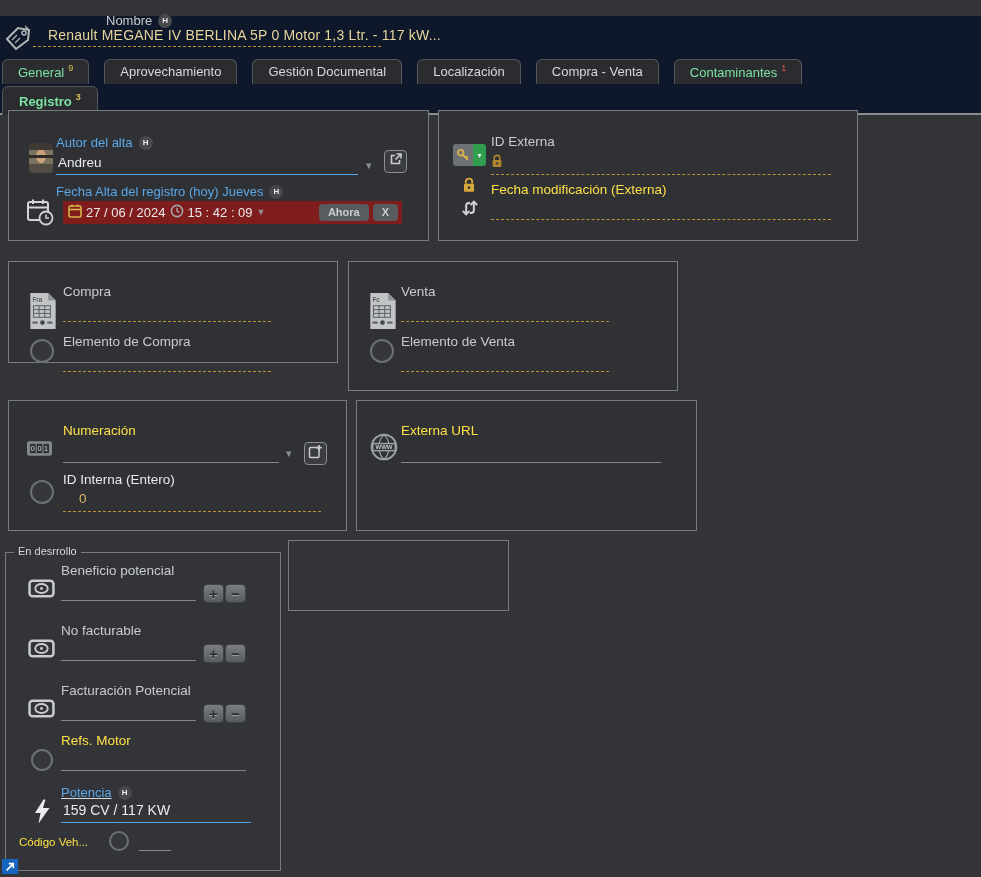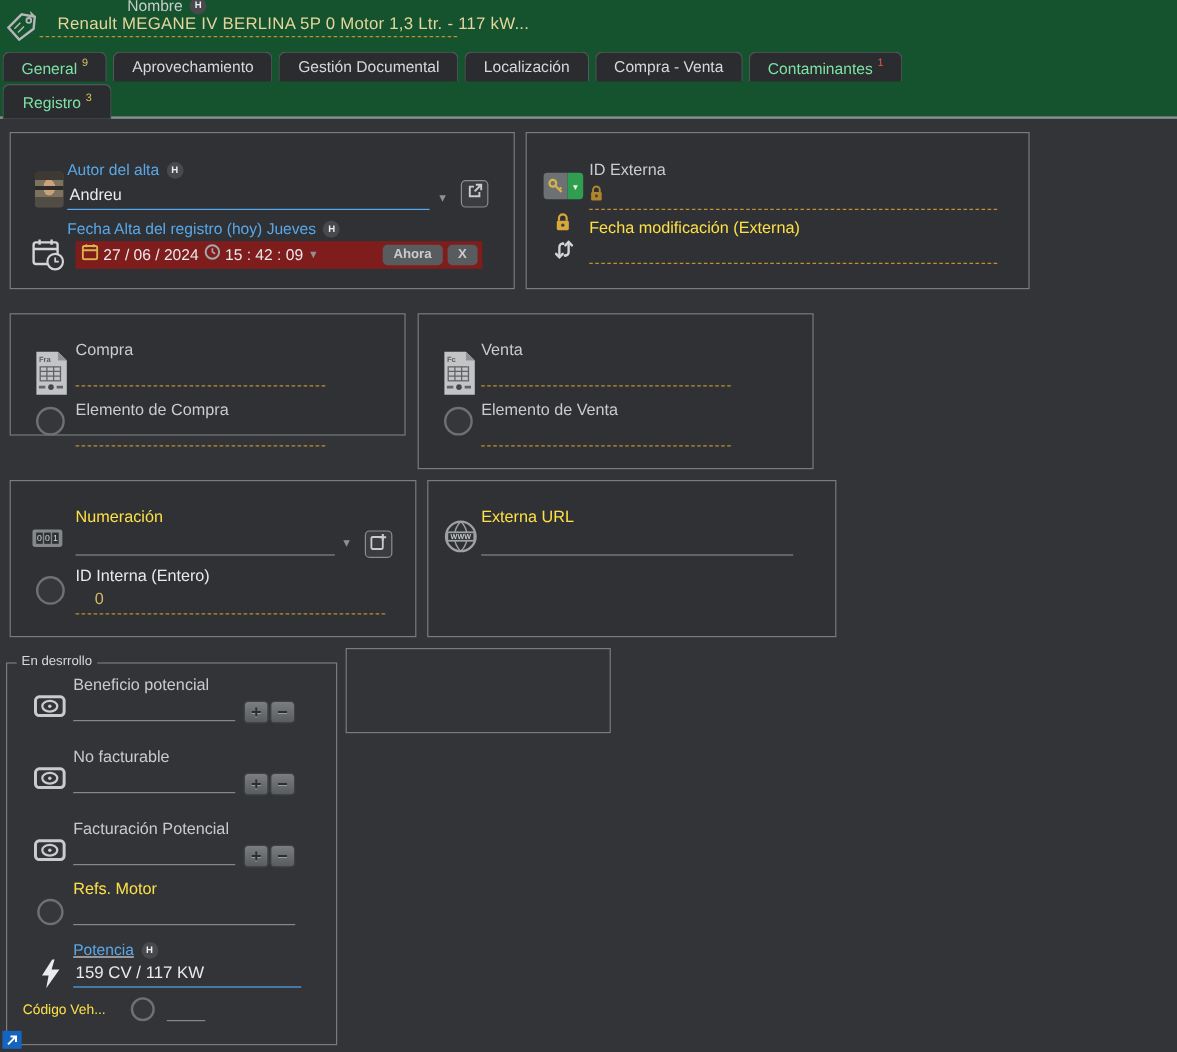--- a/index.html
+++ b/index.html
@@ -6,37 +6,37 @@
   html,body { width:981px; height:877px; }
   body {
     background:#323438;
     font-family:"Liberation Sans", sans-serif;
     color:#d6d8da;
     position:relative;
     overflow:hidden;
   }
   .abs { position:absolute; }
   
-  .topbar { position:absolute; left:0; top:0; width:981px; height:99px; background:#14532d; border-bottom:2px solid #8b8e90; }
+  .topbar { position:absolute; left:0; top:16px; width:981px; height:99px; background:#0f172a; border-bottom:2px solid #8b8e90; }
   .name-label { position:absolute; left:106px; top:-3px; font-size:13px; color:#c9cbcd; }
   .name-value { position:absolute; left:48px; top:11px; font-size:14px; color:#e5d49c; letter-spacing:.2px; white-space:nowrap; }
   .name-dash { position:absolute; left:33px; top:30px; width:348px; border-bottom:1px dashed #bf8f33; }
   
-  .tabrow { position:absolute; left:2px; top:43px; display:flex; gap:5px;text-align:center; }
+  .tabrow { position:absolute; left:2px; top:43px; display:flex; gap:15px;text-align:center; }
   .tab {
     background:#2a2c2f; border:1px solid #54575a; border-bottom:none;
     border-radius:6px 6px 0 0; height:25px; padding:4px 15px 0;
     font-size:13px; color:#d6d8da; white-space:nowrap;
   }
   .tab.green { color:#7ce3a2; }
   .tab sup { font-size:9px; margin-left:4px; position:relative; top:-1px; }
   .sup-yellow { color:#d8c356; }
   .sup-red { color:#e0594e; }
   .subtabrow { position:absolute; left:2px; top:70px; }
-  .subtab { height:29px; padding:6px 16px 0; }
+  .subtab { height:29px; padding:6px 16px 0;font-weight:bold; }
   
   .box { position:absolute; background:#2f3134; border:1px solid #797c7f; }
   .fieldset { position:absolute; border:1px solid #797c7f; background:#323438; }
   .legend { position:absolute; top:-8px; left:8px; background:#323438; padding:0 4px; font-size:11px; color:#d6d8da; }
   
   .lbl-blue { color:#5aa7e8; font-size:13px; white-space:nowrap; }
   .lbl { color:#c9cbcd; font-size:13.5px; white-space:nowrap; }
   .lbl-dim { color:#fde047; font-size:13.5px; white-space:nowrap; }
   .val { color:#e8eaec; font-size:13.5px; }
   .val-gold { color:#d9b964; font-size:13.5px; }

